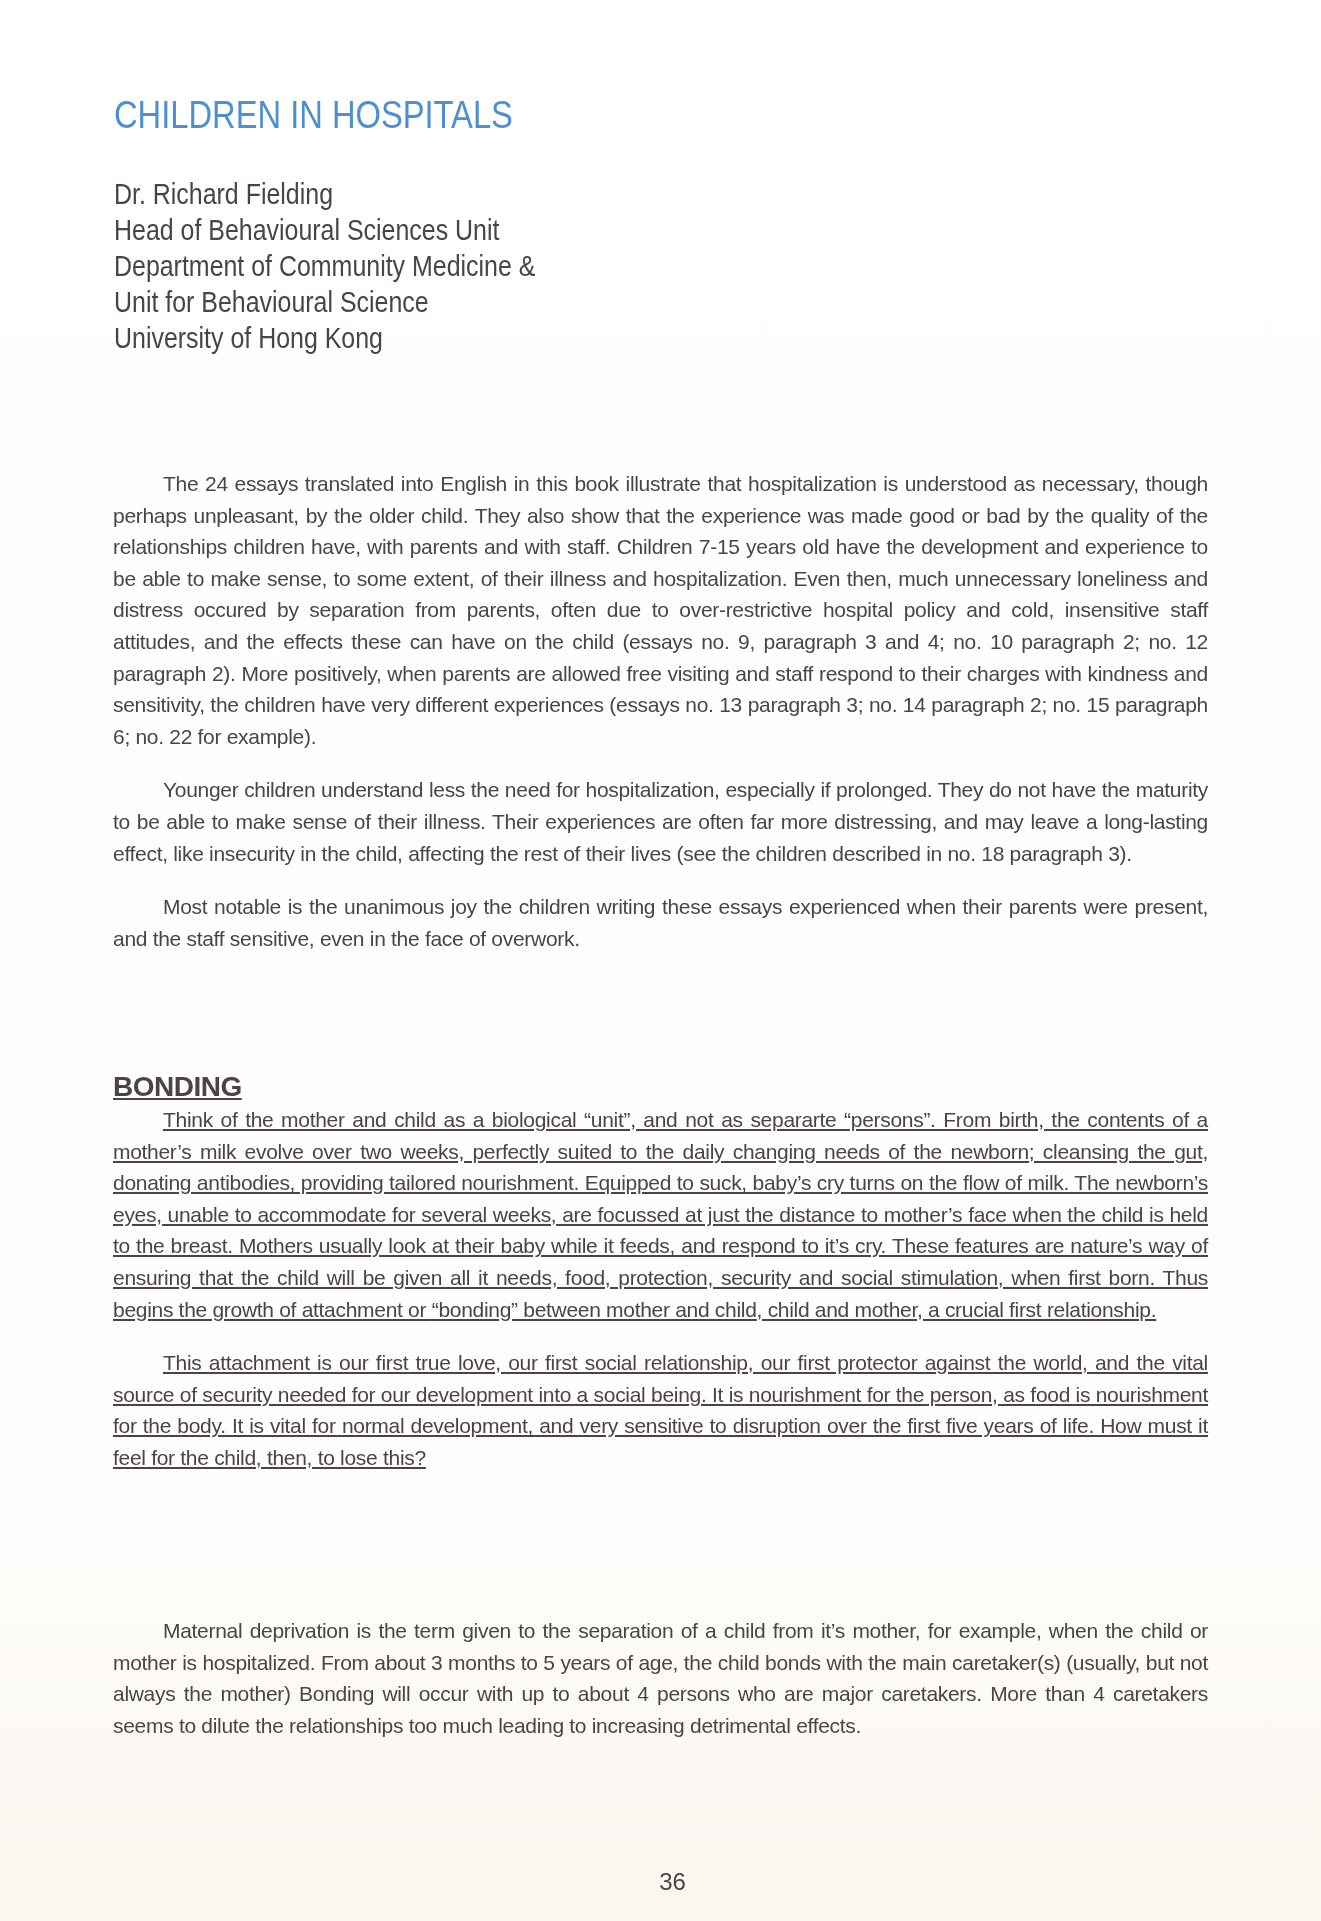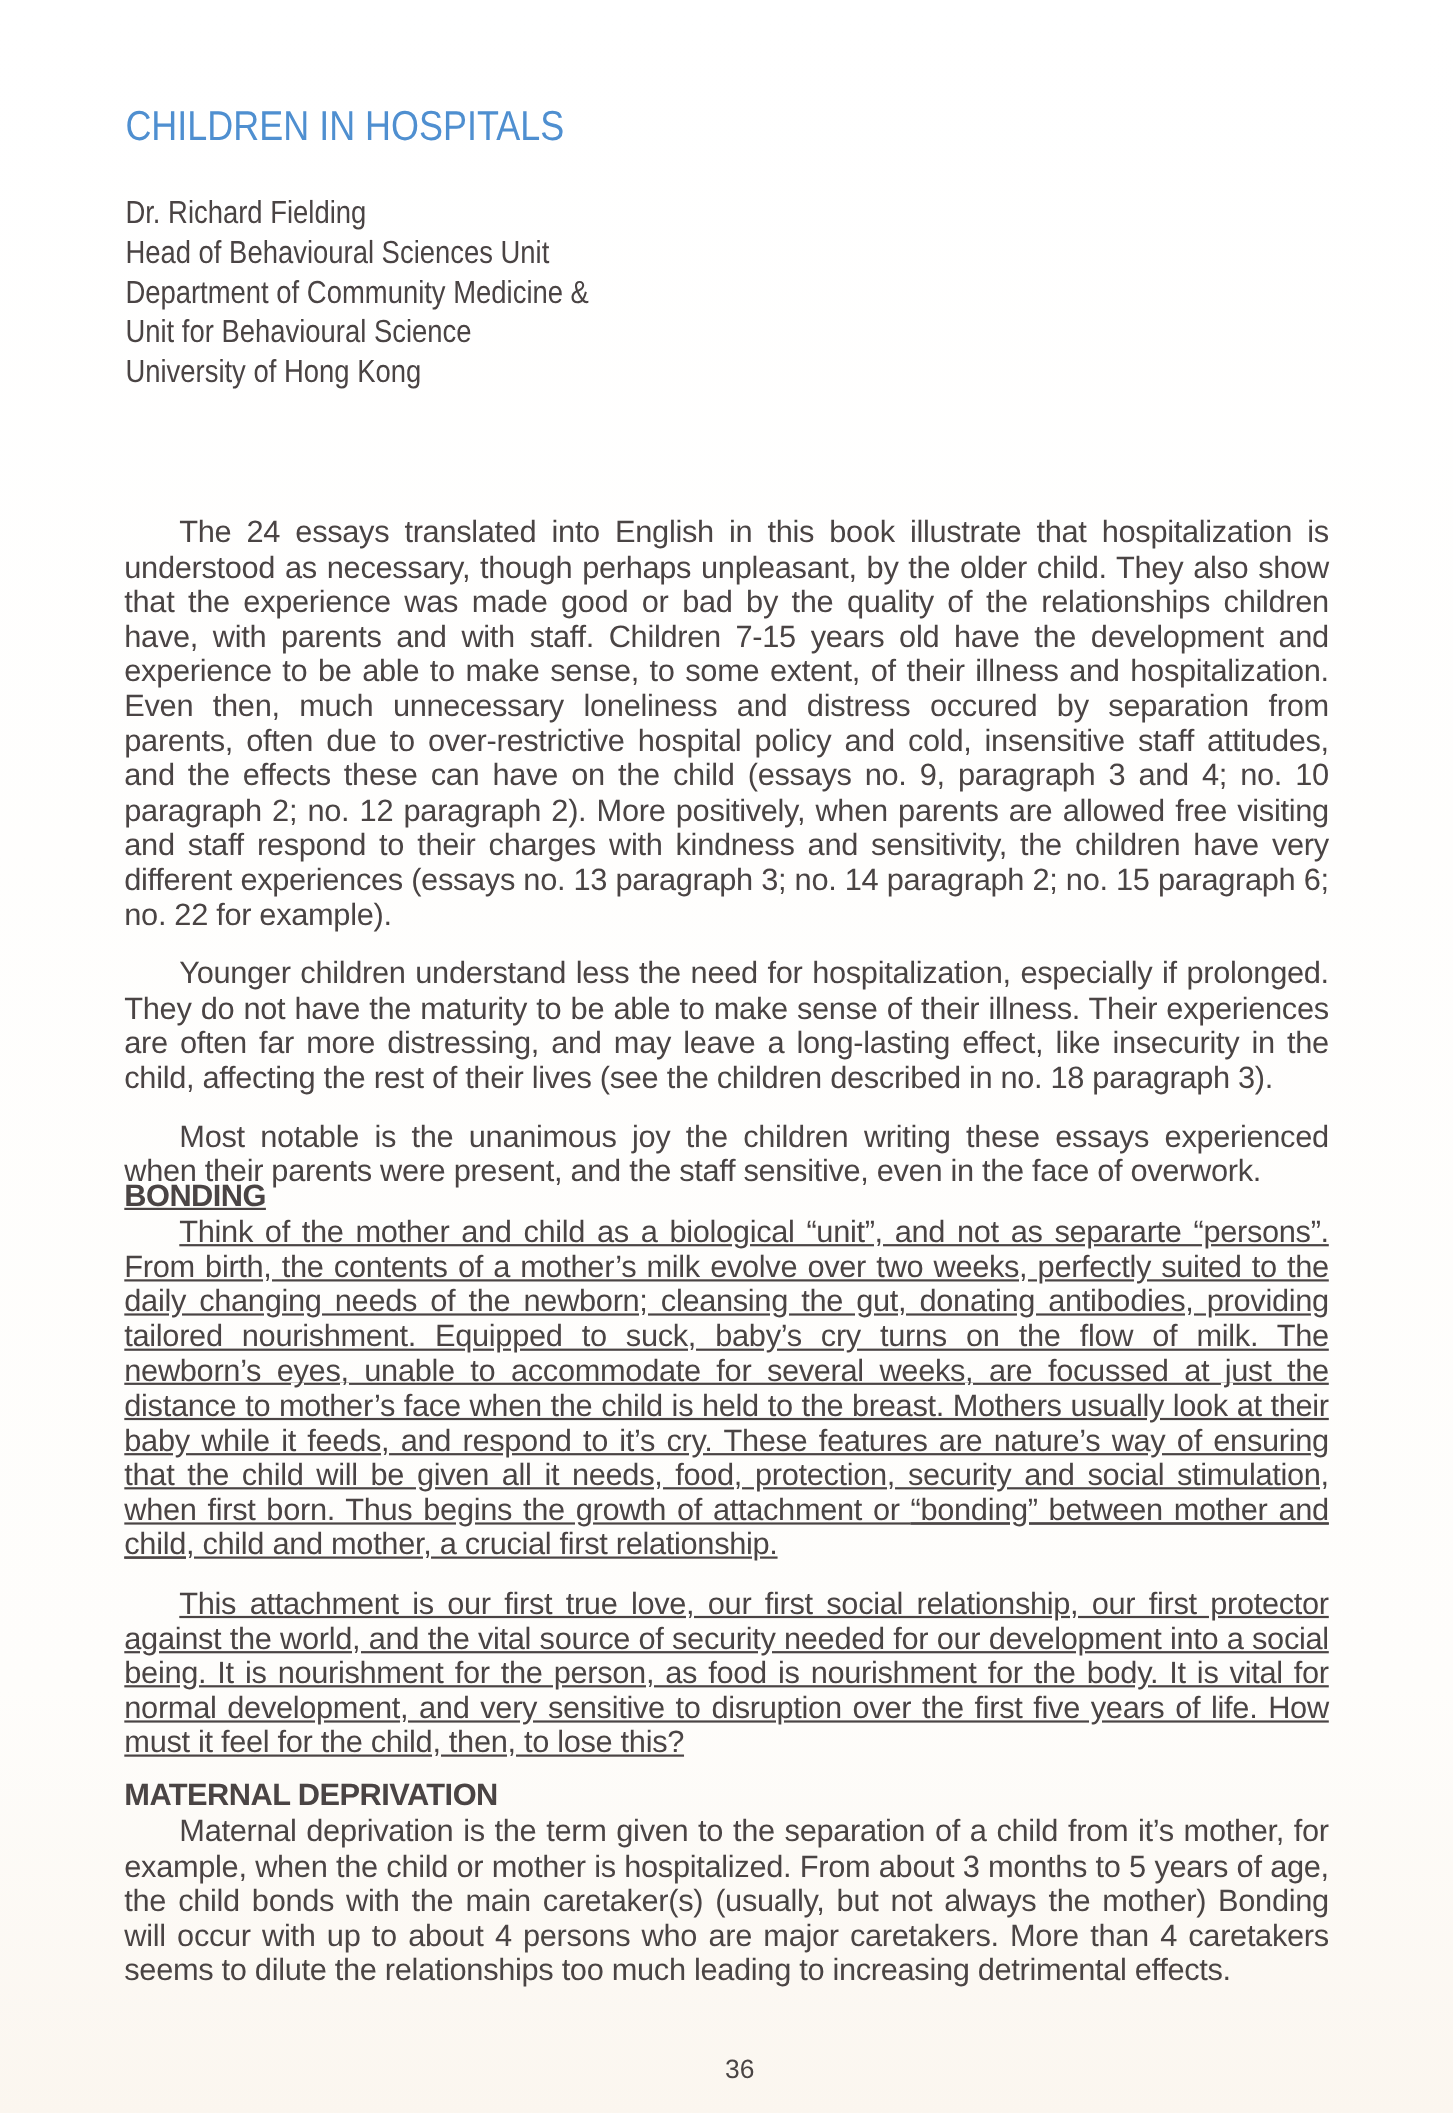--- a/index.html
+++ b/index.html
@@ -23,21 +23,21 @@
     font-size: 29px; line-height: 36px; color: #4a4444;
     font-family: "Liberation Sans", "DejaVu Sans", sans-serif;
     transform: scaleX(0.86); transform-origin: left top;
   }
   .author div { white-space: nowrap; }
   .body {
     position: absolute; left: 113px; width: 1095px;
     font-family: "Liberation Sans", "DejaVu Sans", sans-serif;
   }
   .para {
-    font-size: 28px; line-height: 31.6px; text-align: justify;
+    font-size: 21px; line-height: 31.6px; text-align: justify;
     text-indent: 50px; margin: 0; color: #4a4444;
     letter-spacing: -0.3px;
   }
   .heading {
     font-size: 28px; color: #4a4444; margin: 0; line-height: 34px;
     letter-spacing: -0.5px;
   }
   .u { text-decoration: underline; }
   .pagenum {
     position: absolute; left: 12px; width: 1321px; top: 1868px; text-align: center;
@@ -66,18 +66,17 @@
     <p class="para" style="margin-top: 22px;">Most notable is the unanimous joy the children writing these essays experienced when their parents were present, and the staff sensitive, even in the face of overwork.</p>
   </div>
 
   <div class="body" style="top: 1070px; text-decoration: underline;">
     <h2 class="heading">BONDING</h2>
     <p class="para"><span>Think of the mother and child as a biological “unit”, and not as separarte “persons”. From birth, the contents of a mother’s milk evolve over two weeks, perfectly suited to the daily changing needs of the newborn; cleansing the gut, donating antibodies, providing tailored nourishment. Equipped to suck, baby’s cry turns on the flow of milk. The newborn’s eyes, unable to accommodate for several weeks, are focussed at just the distance to mother’s face when the child is held to the breast. Mothers usually look at their baby while it feeds, and respond to it’s cry. These features are nature’s way of ensuring that the child will be given all it needs, food, protection, security and social stimulation, when first born. Thus begins the growth of attachment or </span><span class="u">“bonding” between mother and child</span><span>, child and mother, a crucial first relationship.</span></p>
     <p class="para" style="margin-top: 22px;">This attachment is our first true love, our first social relationship, our first protector against the world, and the vital source of security needed for our development into a social being. It is nourishment for the person, as food is nourishment for the body. It is vital for normal development, and very sensitive to disruption over the first five years of life. How must it feel for the child, then, to lose this?</p>
   </div>
 
   <div class="body" style="top: 1615px;">
-    <h2 class="heading">MATERNAL DEPRIVATION</h2>
     <p class="para">Maternal deprivation is the term given to the separation of a child from it’s mother, for example, when the child or mother is hospitalized. From about 3 months to 5 years of age, the child bonds with the main caretaker(s) (usually, but not always the mother) Bonding will occur with up to about 4 persons who are major caretakers. More than 4 caretakers seems to dilute the relationships too much leading to increasing detrimental effects.</p>
   </div>
 
   <div class="pagenum">36</div>
 </div>
 
 </body></html>

